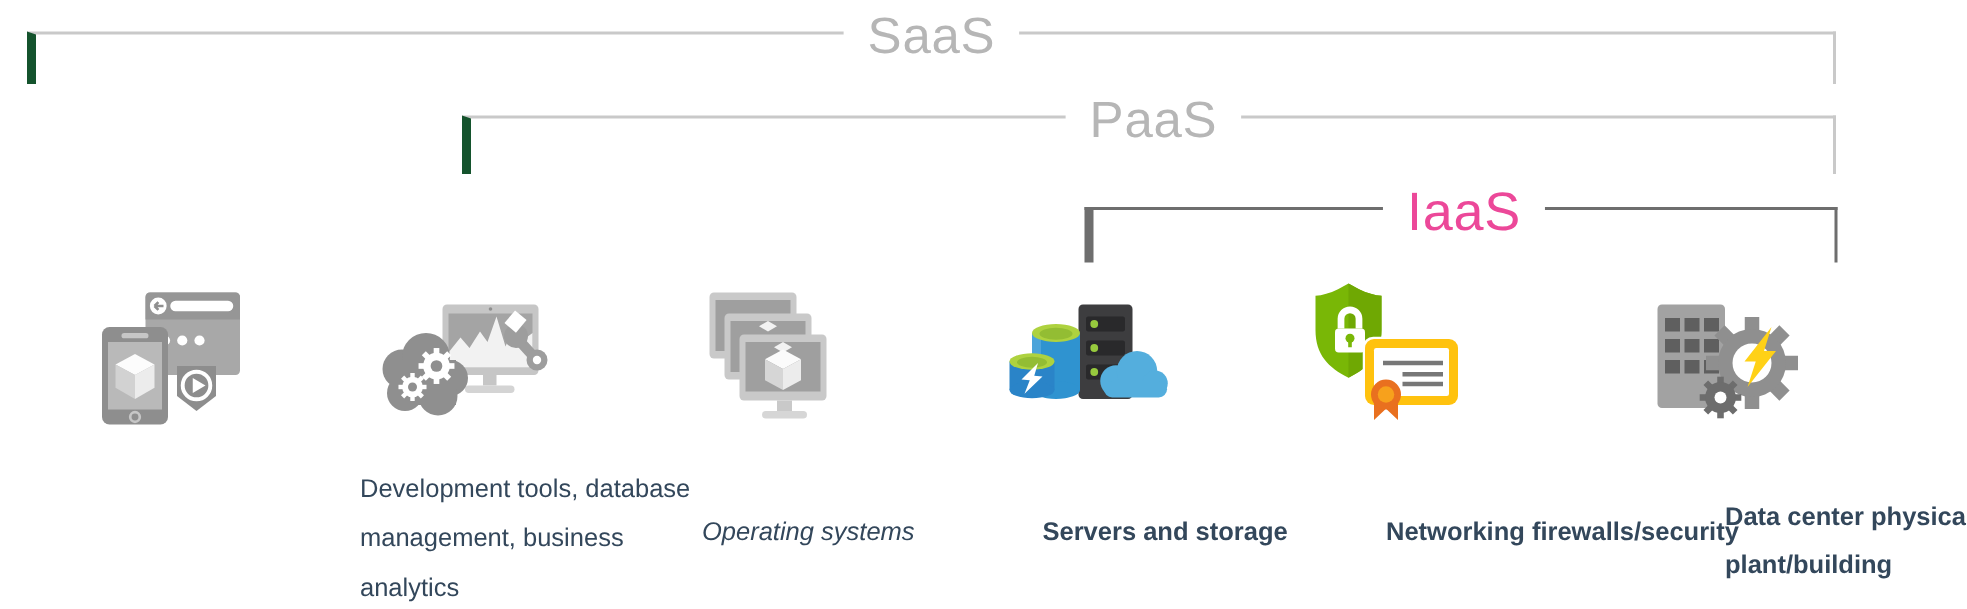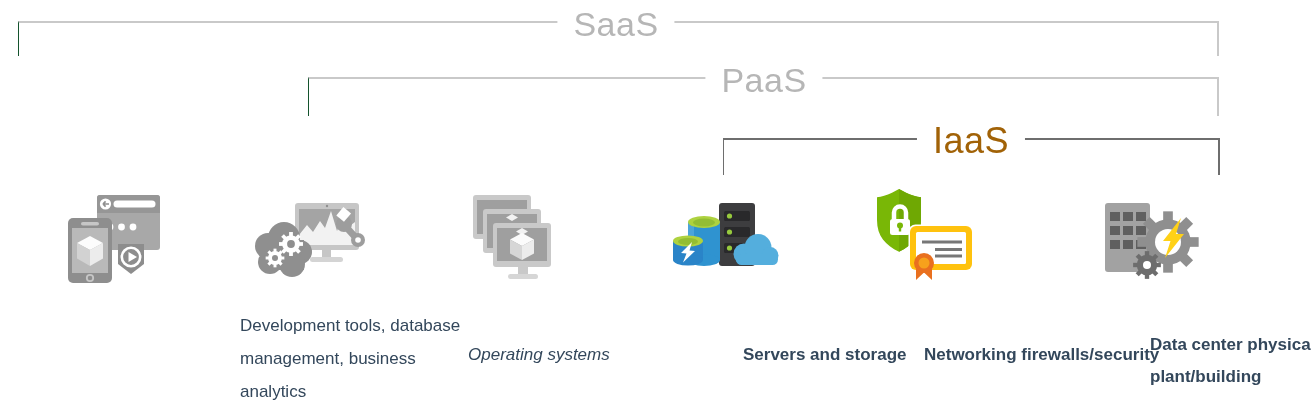--- a/index.html
+++ b/index.html
@@ -7,42 +7,42 @@
     position:relative;
     width:1311px;height:406px;
     background:#ffffff;
     font-family:"Liberation Sans","DejaVu Sans",sans-serif;
     overflow:hidden;
   }
   
   .bracket{
     position:absolute;
     border-top:2px solid #c9c9c9;
-    border-left:1px solid #14532d;
+    border-left:6px solid #14532d;
     border-right:2px solid #c9c9c9;
   }
   .bracket.dark{
     border-top-color:#6e6e6e;
     border-left-color:#6e6e6e;
     border-right-color:#6e6e6e;
   }
   .bracket-label{
     position:absolute;
     top:1px;
     transform:translate(-50%,-50%);
     background:#ffffff;
     padding:0 16px;
     white-space:nowrap;
     font-weight:300;
     letter-spacing:.5px;
     color:#b6b6b6;
     font-size:34px;
     line-height:1;
   }
-  .bracket.dark .bracket-label{color:#a16207;font-size:36px;}
+  .bracket.dark .bracket-label{color:#ec4899;font-size:36px;}
   .b-saas{left:18px;top:21px;width:1198px;height:33px;}
   .b-saas .bracket-label{left:597px;}
   .b-paas{left:308px;top:77px;width:908px;height:37px;text-decoration:underline;}
   .b-paas .bracket-label{left:455px;}
   .b-iaas{left:723px;top:138px;width:494px;height:35px;}
   .b-iaas .bracket-label{left:247px;}
   
   .icn{position:absolute;}
   .i1{left:52px;top:186px;}
   .i2{left:250px;top:194px;}
@@ -56,21 +56,21 @@
     color:#33475b;
     font-size:17px;
     line-height:20px;
     white-space:nowrap;
   }
   .item-label.wrap{white-space:normal;}
   .item-label.bold{font-weight:700;}
   .l1{left:15px;top:345px;}
   .l2{left:240px;top:309px;width:232px;line-height:33px;}
   .l3{left:468px;top:345px;font-style:italic;}
-  .l4{left:695px;top:345px;margin-left:48px;}
+  .l4{left:695px;top:345px;}
   .l5{left:924px;top:345px;text-align:right;}
   .l6{left:1150px;top:329px;width:172px;line-height:32px;}
 </style>
 </head>
 <body>
 
 <svg width="0" height="0" style="position:absolute" aria-hidden="true">
   <defs>
     <g id="gear">
       <rect x="-2.3" y="-14.6" width="4.6" height="7.2"></rect>

